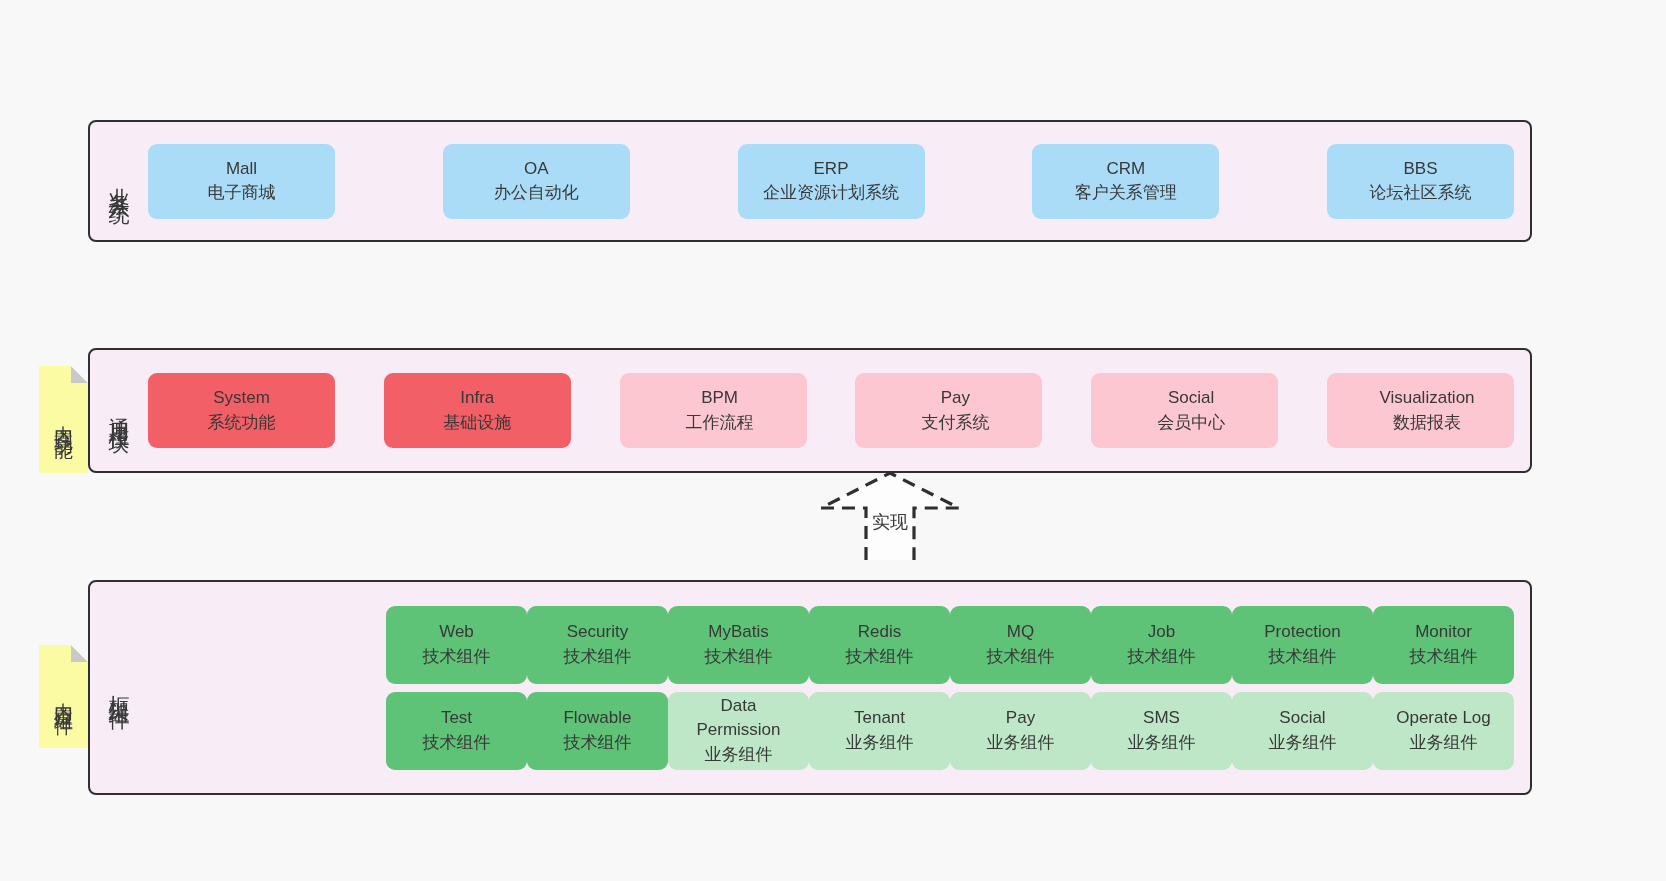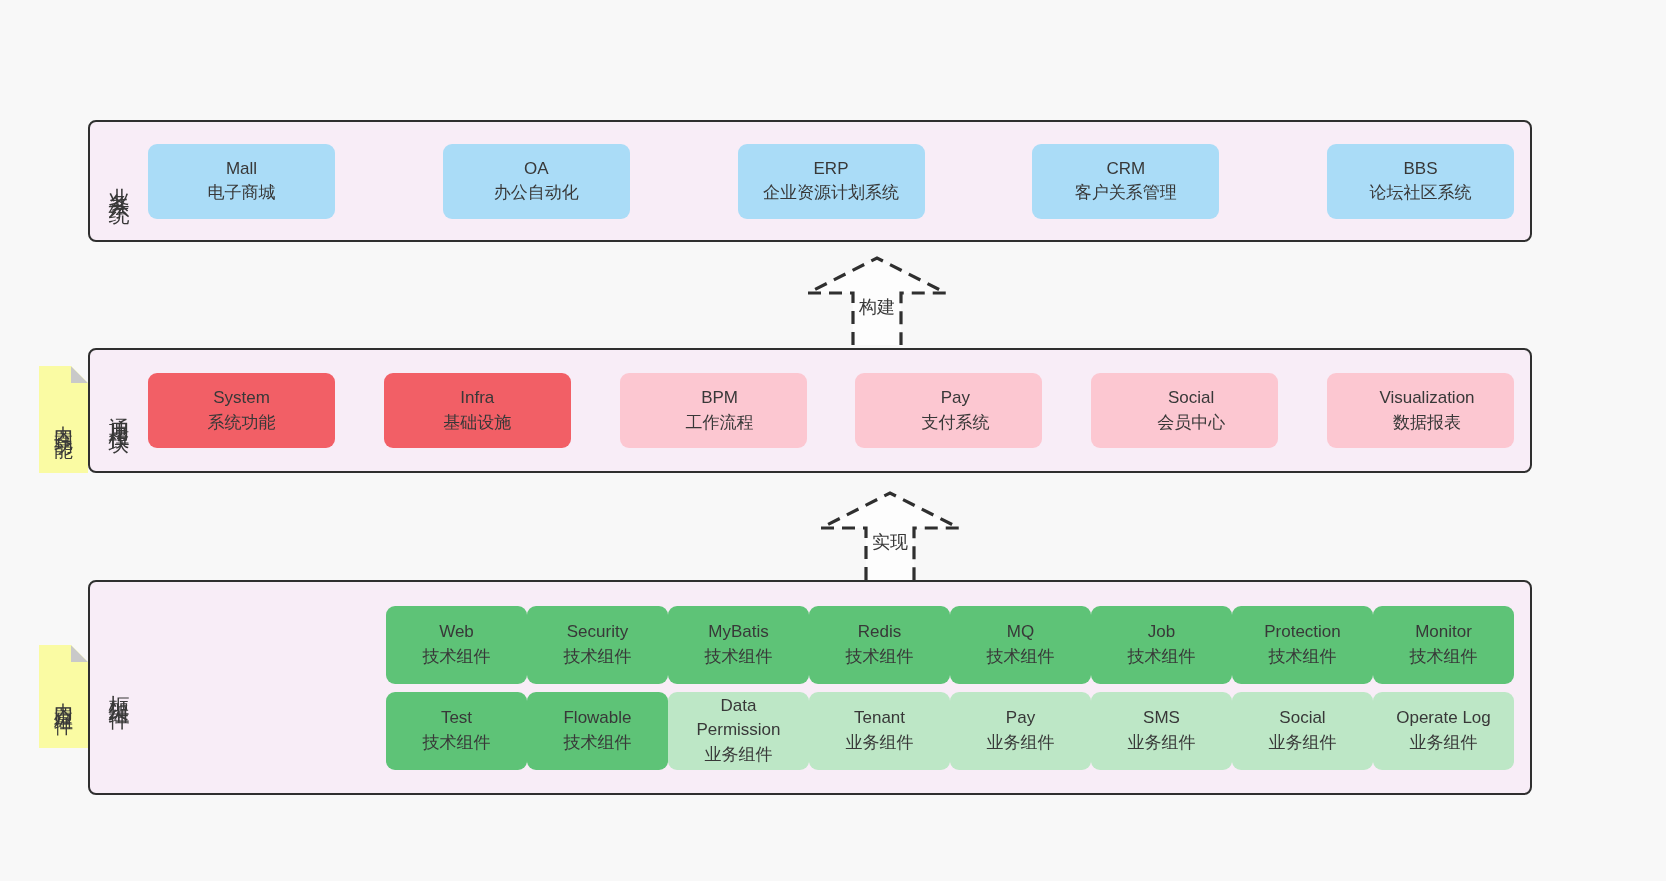--- a/index.html
+++ b/index.html
@@ -54,21 +54,21 @@
   .tag span{
     writing-mode:vertical-rl;text-orientation:upright;
     font-size:19px;letter-spacing:5px;color:var(--text);
   }
   .fold{
     position:absolute;top:0;right:0;width:17px;height:17px;background:var(--fold);
     clip-path:polygon(0 0,100% 100%,0 100%);
   }
   .arrow{position:absolute;width:150px;height:90px;}
   #arrow-build{left:802px;top:255px;}
-  #arrow-implement{left:815px;top:490px;}
+  #arrow-implement{left:815px;top:470px;}
   .arrow svg{display:block;width:100%;height:100%;}
   .arrow-label{
     position:absolute;left:50%;top:40px;transform:translateX(-50%);
     background:var(--arrowfill);padding:0 3px;font-size:18px;color:var(--text);
     white-space:nowrap;
   }
 </style>
 </head>
 <body>
 
@@ -106,26 +106,20 @@
           <span class="zh">客户关系管理</span>
         </div>
         <div class="box box-wide blue">
           <span class="en">BBS</span>
           <span class="zh">论坛社区系统</span>
         </div>
       </div>
     </div>
   </section>
 
-  <div class="arrow" id="arrow-build">
-    <svg viewBox="0 0 150 90">
-      <path d="M51,90 L51,38 L6,38 L75,3 L144,38 L99,38 L99,90" fill="#fdfdfd" stroke="#2f2f2f" stroke-width="3.2" stroke-dasharray="13 8" stroke-linejoin="miter"></path>
-    </svg>
-    <span class="arrow-label">构建</span>
-  </div>
 
   <section class="panel" id="panel-modules">
     <div class="panel-label">
       <span>通用模块</span>
     </div>
     <div class="panel-content">
       <div class="row">
         <div class="box box-wide red">
           <span class="en">System</span>
           <span class="zh">系统功能</span>

